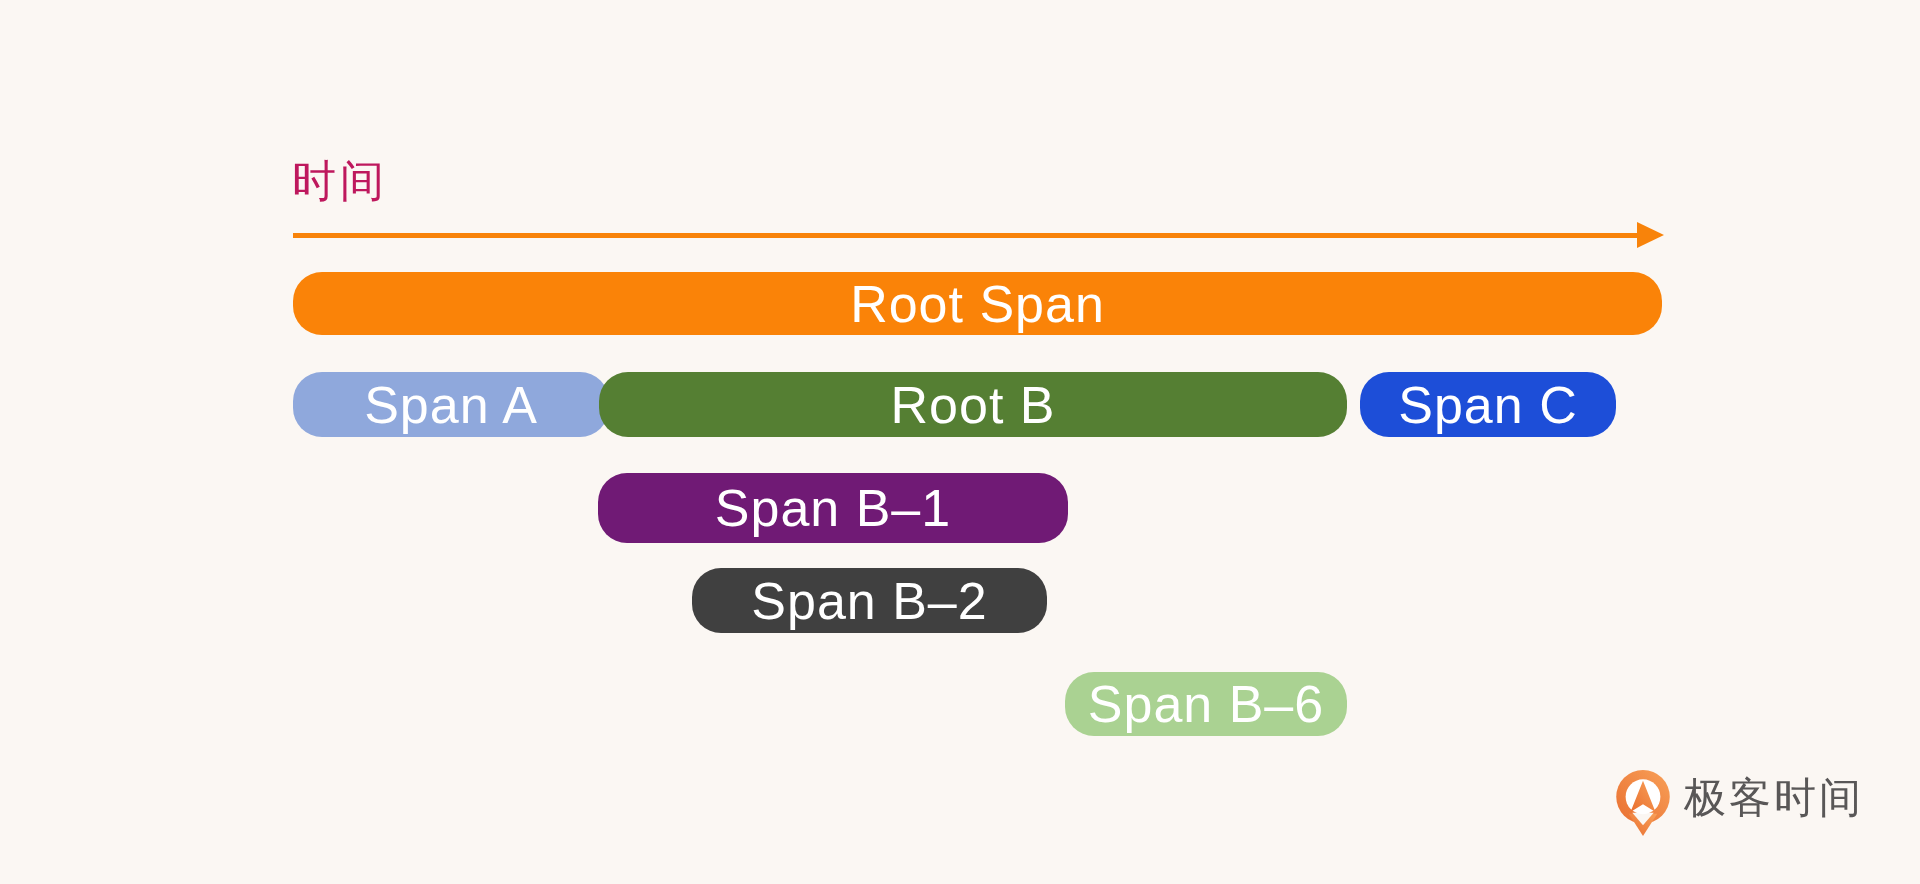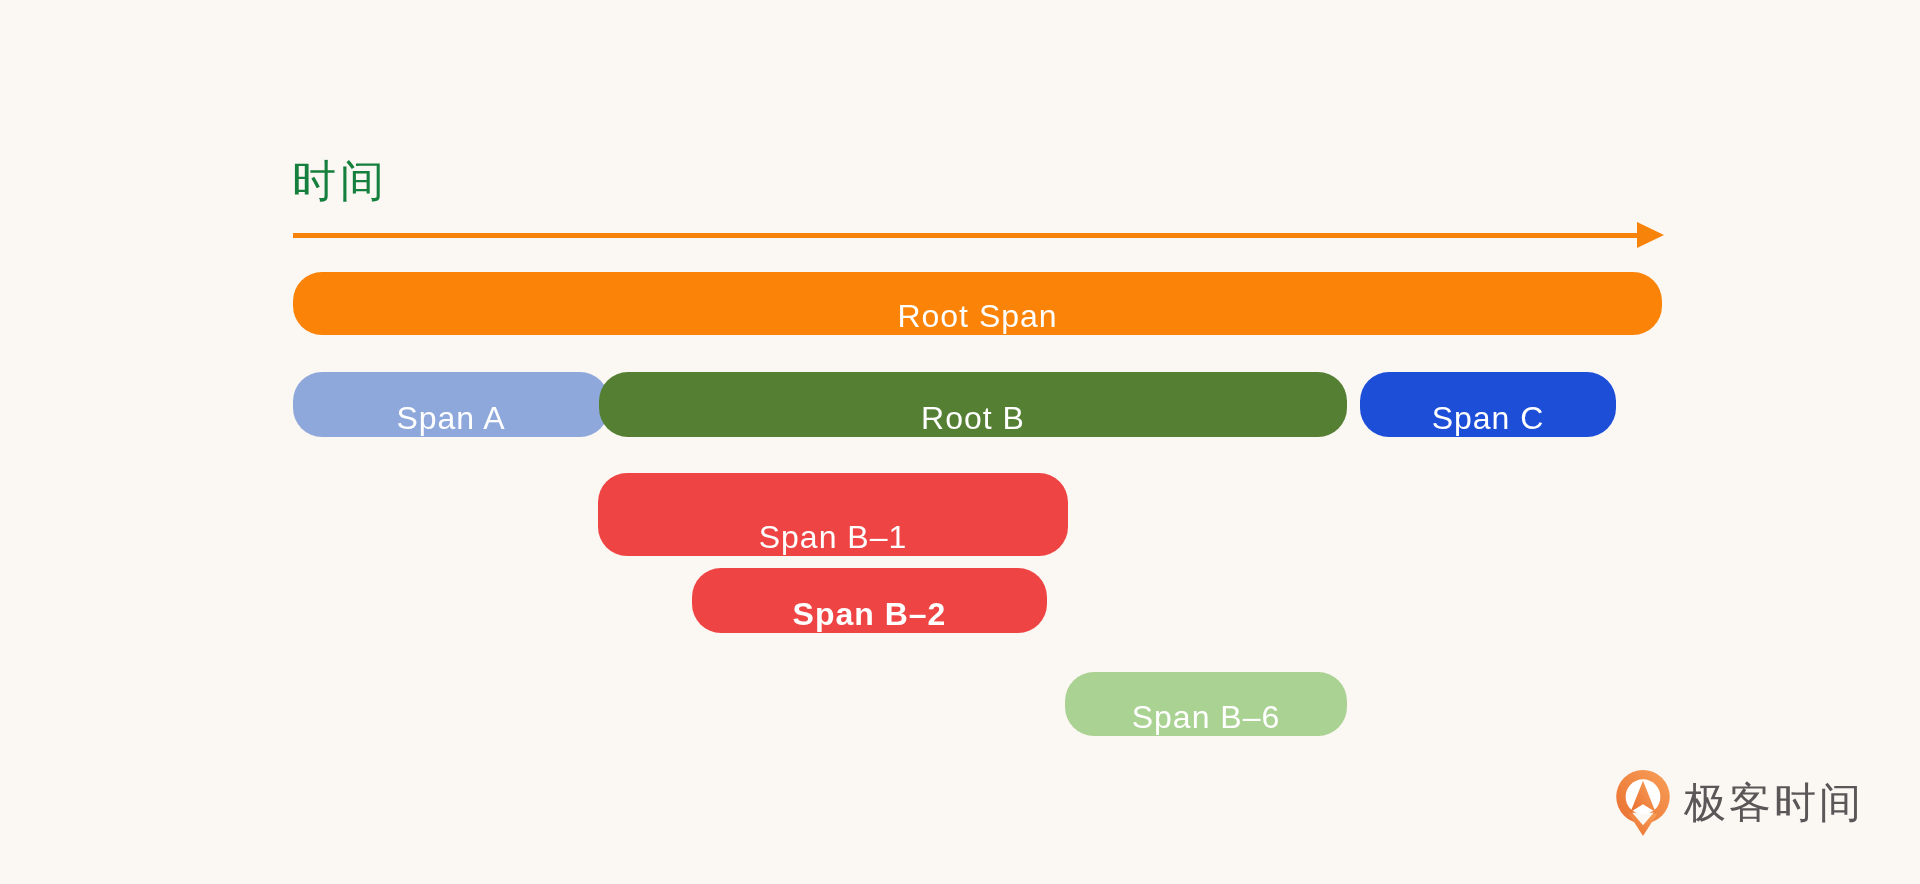--- a/index.html
+++ b/index.html
@@ -37,73 +37,72 @@
     width: 0;
     height: 0;
     border-top: 13px solid transparent;
     border-bottom: 13px solid transparent;
     border-left-width: 27px;
     border-left-style: solid;
   }
   .bar {
     position: absolute;
     display: flex;
-    align-items: flex-end;
+    align-items: center;
     justify-content: center;
     color: #ffffff;
-    font-size: 32px;
+    font-size: 52px;
     font-weight: 300;
     letter-spacing: 1px;
     white-space: nowrap;
     border-radius: 29px;
   }
   .logo {
     position: absolute;
     left: 1616px;
     top: 770px;
     display: flex;
-    align-items: center;
   }
   .logo svg {
     display: block;
   }
   .logo-text {
     margin-left: 14px;
     font-size: 42px;
     font-weight: 500;
     letter-spacing: 3px;
   }
 </style>
 </head>
 <body style="background: rgb(251, 247, 243);">
 
 <div class="canvas">
 
-  <div class="time-label" style="color: #15803d;">时间</div>
+  <div class="time-label" style="color: #be185d;">时间</div>
 
   <div class="axis-line" style="background: rgb(248, 131, 10);"></div>
   <div class="axis-head" style="border-left-color: rgb(248, 131, 10);"></div>
 
   <div id="bars">
       <div class="bar" style="left: 293px; top: 272px; width: 1369px; height: 63px; background: rgb(250, 131, 8);">
         <span>Root Span</span>
       </div>
       <div class="bar" style="left: 293px; top: 372px; width: 316px; height: 65px; background: rgb(143, 168, 220);">
         <span>Span A</span>
       </div>
       <div class="bar" style="left: 599px; top: 372px; width: 748px; height: 65px; background: rgb(85, 127, 51);">
         <span>Root B</span>
       </div>
       <div class="bar" style="left: 1360px; top: 372px; width: 256px; height: 65px; background: #1d4ed8;">
         <span>Span C</span>
       </div>
-      <div class="bar" style="left: 598px; top: 473px; width: 470px; height: 83px; background: #ef4444;">
+      <div class="bar" style="left: 598px; top: 473px; width: 470px; height: 70px; background: #701a75;">
         <span>Span B–1</span>
       </div>
-      <div class="bar" style="left: 692px; top: 568px; width: 355px; height: 65px; background: #ef4444; font-weight: bold;">
+      <div class="bar" style="left: 692px; top: 568px; width: 355px; height: 65px; background: #404040;">
         <span>Span B–2</span>
       </div>
       <div class="bar" style="left: 1065px; top: 672px; width: 282px; height: 64px; background: rgb(170, 210, 146);">
         <span>Span B–6</span>
       </div>
     </div>
 
   <div class="logo">
     <svg width="54" height="66" viewBox="0 0 60 74" aria-hidden="true">
       <defs>

